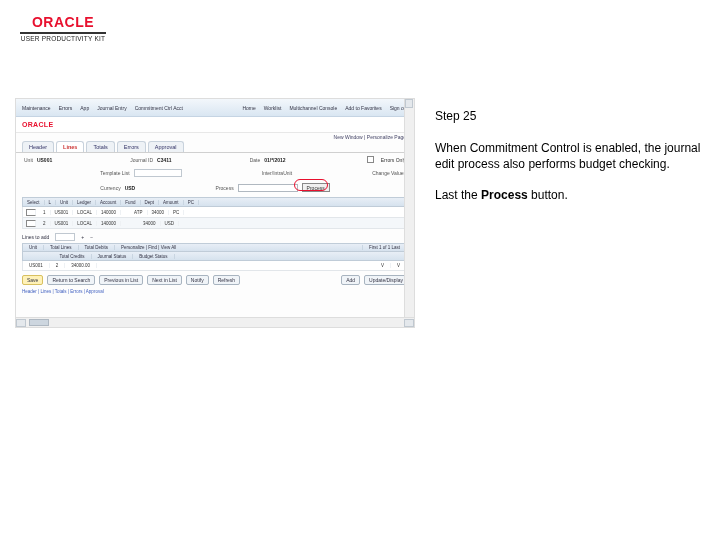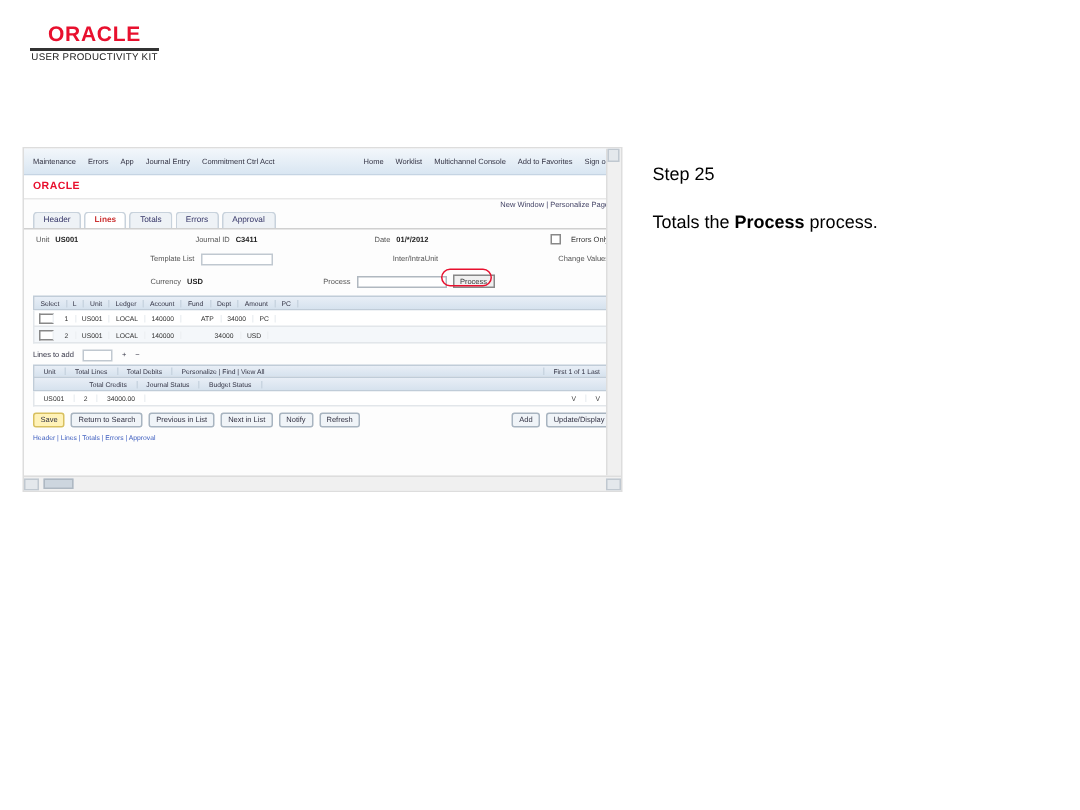--- a/index.html
+++ b/index.html
@@ -305,17 +305,18 @@
     <div class="scrollbar-h">
       <div class="end"></div>
       <div class="thumb"></div>
       <div style="flex:1"></div>
       <div class="end"></div>
     </div>
   </div>
 
   <div class="inst">
     <p class="step">Step 25</p>
+    <p>When Commitment Control is enabled, the journal edit process also performs budget checking.</p>
     <p>
-      <span>Totals the </span><b>Process</b><span> process.</span>
+      <span>Last the </span><b>Process</b><span> button.</span>
     </p>
   </div>
 </div>
 
 </body></html>

